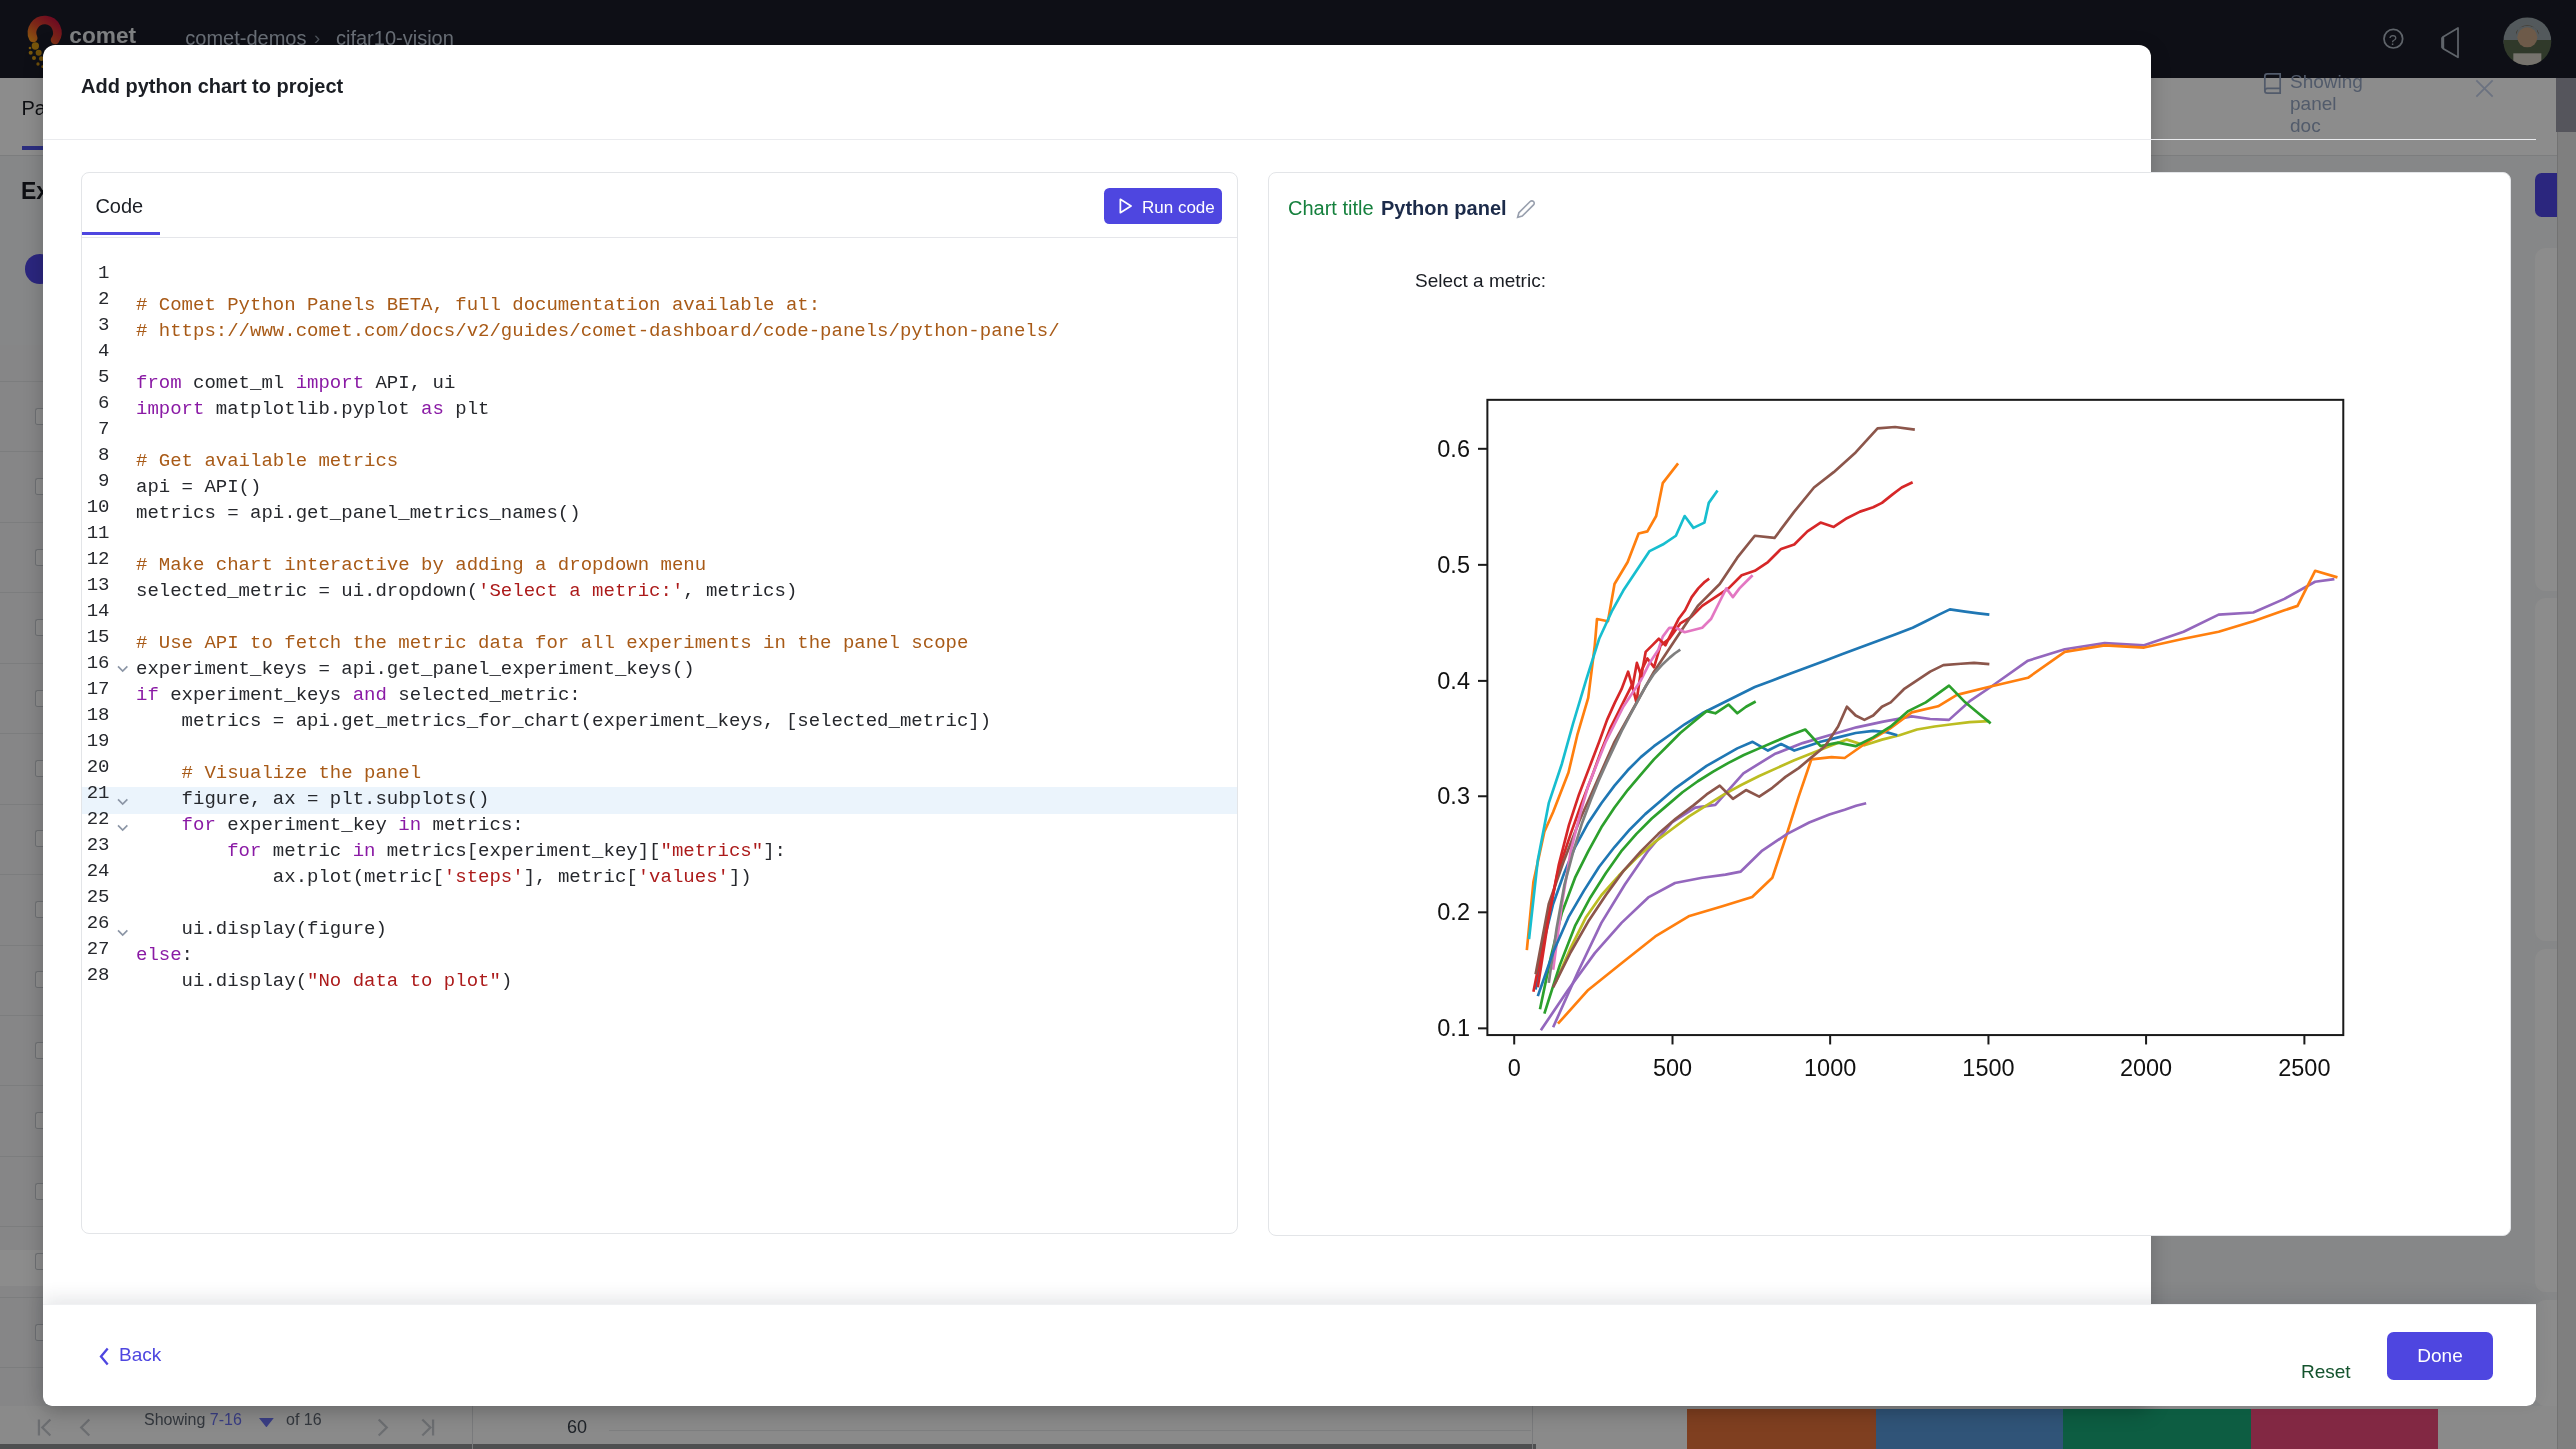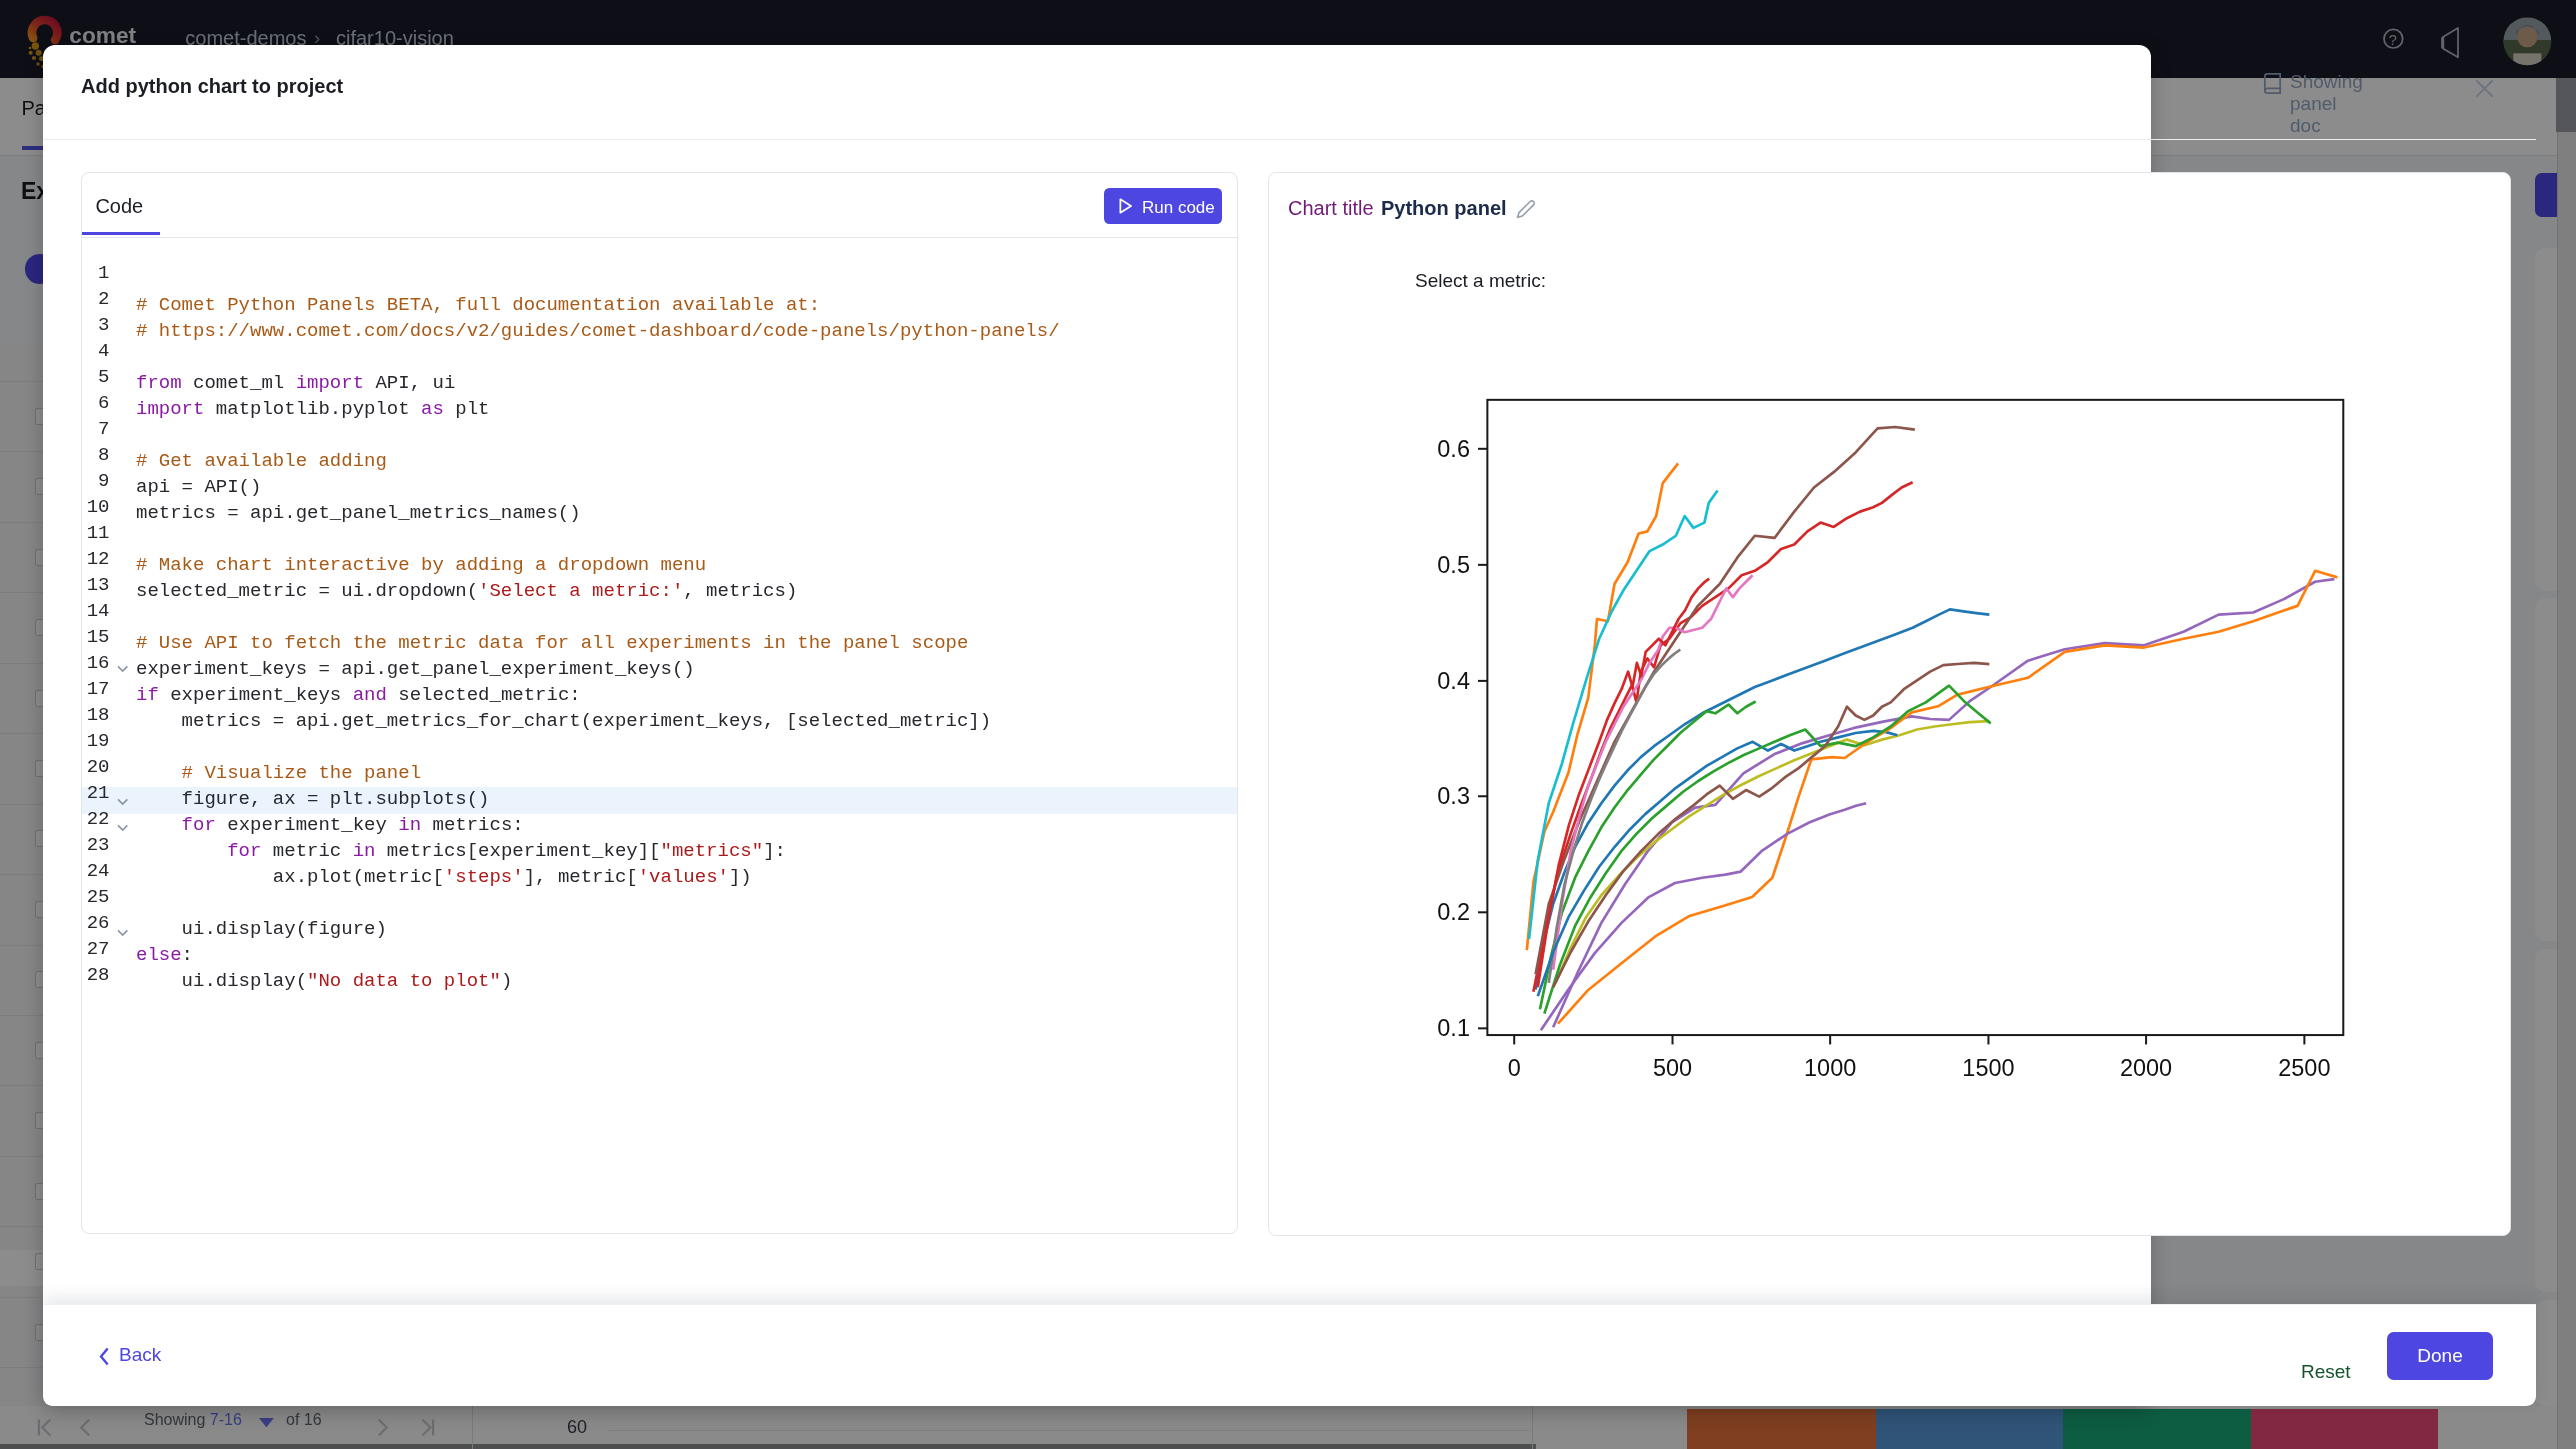--- a/index.html
+++ b/index.html
@@ -44,21 +44,21 @@
             color:#fff; font-size:17px; }
   #hl21 { position:absolute; left:0px; top:614px; width:1155px; height:27px; background:#EBF4FC; }
   .codepre { position:absolute; font-family:"Liberation Mono", monospace; font-size:19px; line-height:26px; white-space:pre; color:#26282D; }
   #gutter { left:0px; top:87px; width:27.5px; text-align:right; }
   #code { left:54px; top:87px;margin-top:32px; }
   .c { color:#A85A17; } .k { color:#8A1AA5; } .s { color:#AC1B1B; }
   .fold { position:absolute; left:34px; width:13.4px; height:8px; }
   
   #chartpanel { position:absolute; left:1225px; top:127px; width:1243px; height:1064px;
                 border:1.3px solid #E3E5E8; border-radius:8px; background:#fff; }
-  #ctlabel { position:absolute; left:19px; top:24px; font-size:20px; color:#701a75; }
+  #ctlabel { position:absolute; left:19px; top:24px; font-size:20px; color:#15803d; }
   #ctname { position:absolute; left:112px; top:23.5px; font-size:20px; font-weight:700; color:#1C2B4A; }
   #selmetric { position:absolute; left:146px; top:97px; font-size:19px; color:#1A1D23; }
   #dropdown { position:absolute; left:146px; top:136px; width:944px; height:67px; background:#F0F1F5; border-radius:5.4px; }
   #ddtext { position:absolute; left:16px; top:20px; font-size:20px; color:#1A1D23; }
   
   #mfooter { position:absolute; left:0; top:1259px; width:2493px; height:102px; background:#fff;
              border-radius:0 0 9.4px 9.4px; box-shadow:0 -6.7px 17.4px rgba(30,40,60,0.10); border-top:1.3px solid #F0F1F3;}
   #backlnk { position:absolute; left:76px; top:39px; font-size:19px; color:#4E46E0; }
   #resetlnk { position:absolute; left:2258px; top:56px; font-size:19px; color:#14532d; }
   #donebtn { position:absolute; left:2344px; top:27px; width:106px; height:48px; background:#4E46E0; border-radius:6.7px;
@@ -246,21 +246,21 @@
       </svg>
       <svg class="fold" style="top:756px" viewBox="0 0 20 12" fill="none" stroke="#8B95A5" stroke-width="2.5">
         <path d="M3 2 L10 9 L17 2"></path>
       </svg>
     <pre class="codepre" id="code"><span class="c"># Comet Python Panels BETA, full documentation available at:</span>
 <span class="c"># https://www.comet.com/docs/v2/guides/comet-dashboard/code-panels/python-panels/</span>
 
 <span class="k">from</span> comet_ml <span class="k">import</span> API, ui
 <span class="k">import</span> matplotlib.pyplot <span class="k">as</span> plt
 
-<span class="c"># Get available adding</span>
+<span class="c"># Get available metrics</span>
 api = API()
 metrics = api.get_panel_metrics_names()
 
 <span class="c"># Make chart interactive by adding a dropdown menu</span>
 selected_metric = ui.dropdown(<span class="s">'Select a metric:'</span>, metrics)
 
 <span class="c"># Use API to fetch the metric data for all experiments in the panel scope</span>
 experiment_keys = api.get_panel_experiment_keys()
 <span class="k">if</span> experiment_keys <span class="k">and</span> selected_metric:
     metrics = api.get_metrics_for_chart(experiment_keys, [selected_metric])

